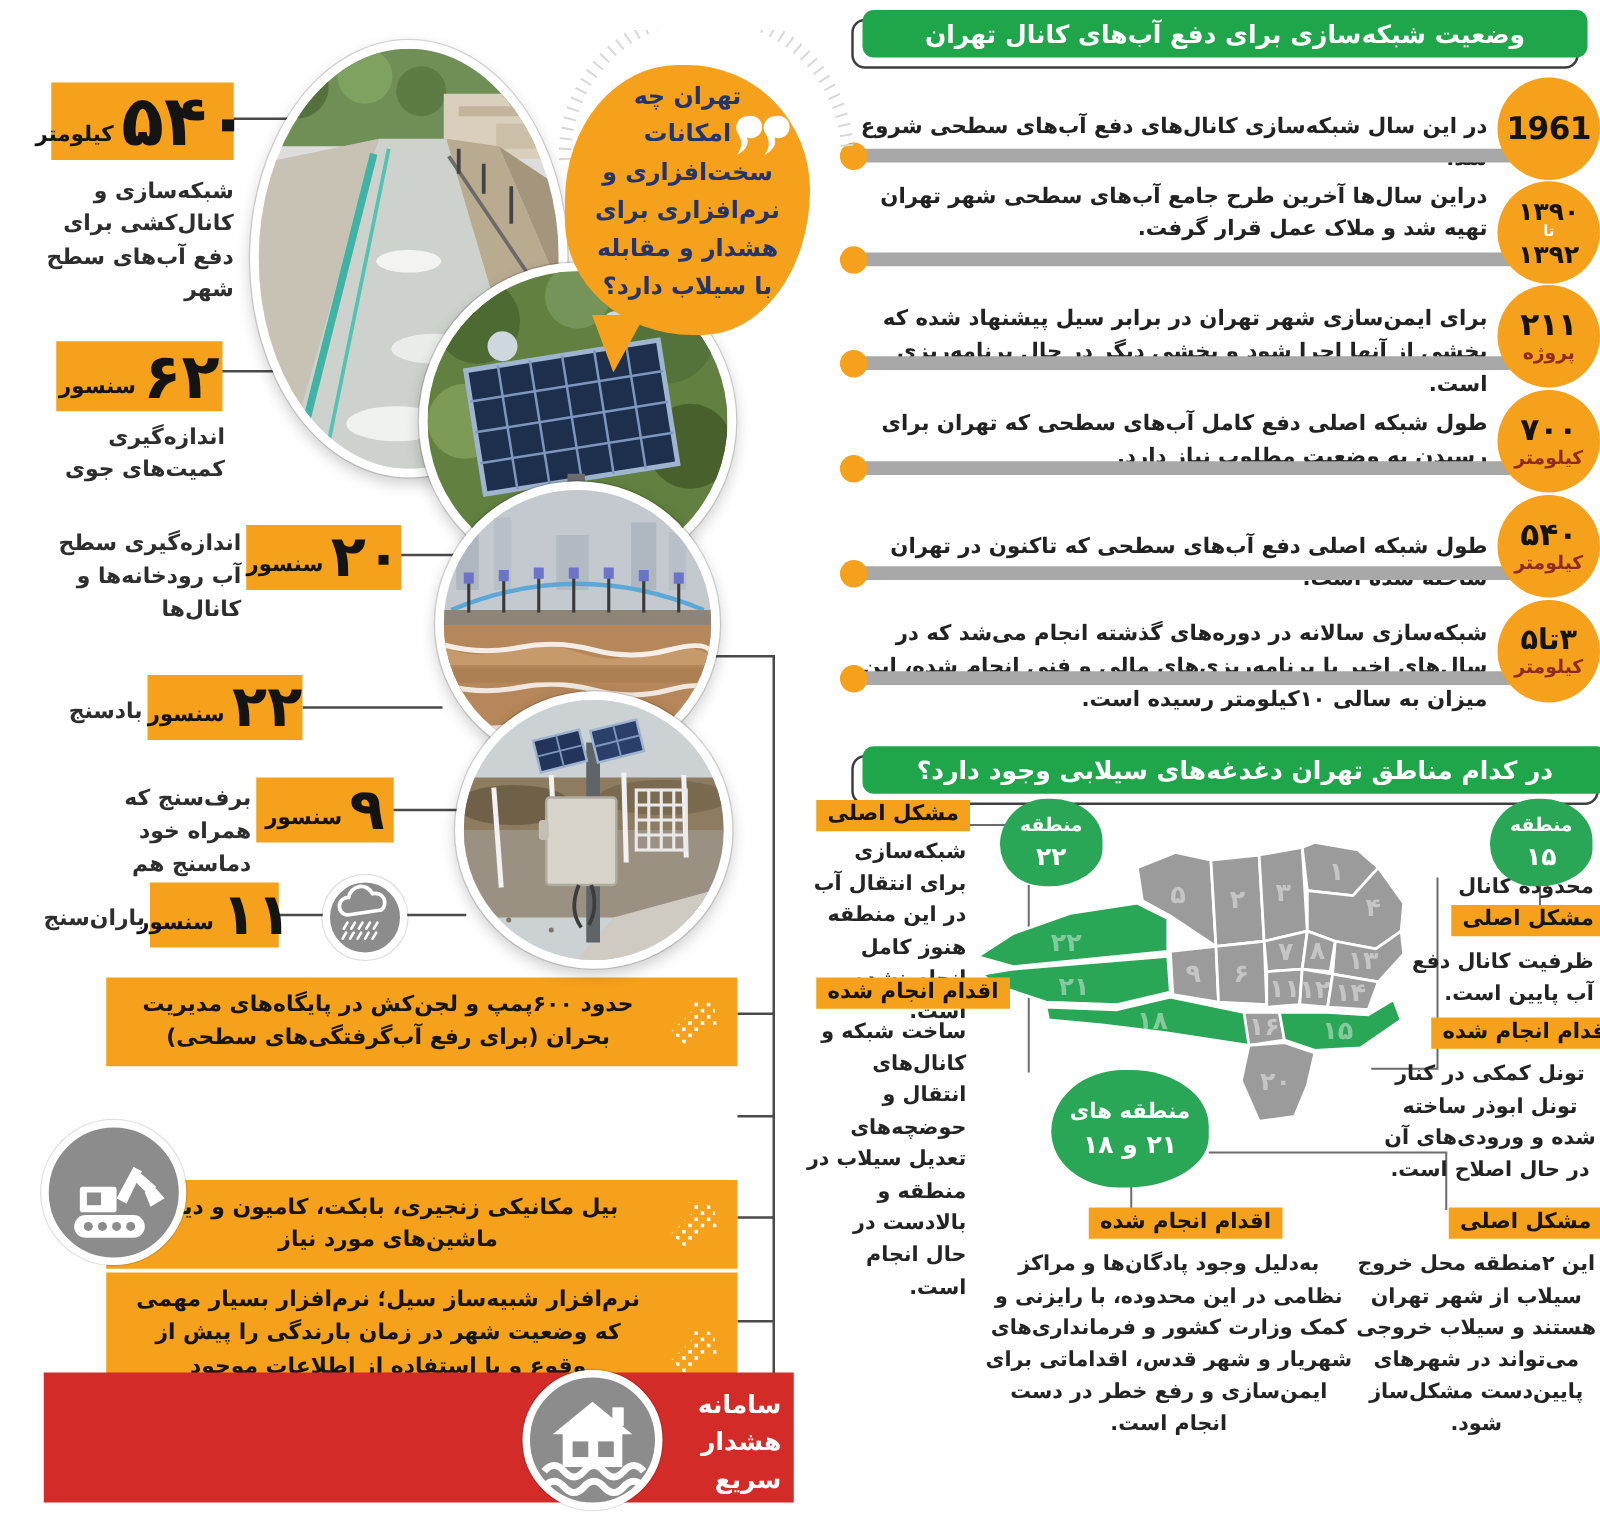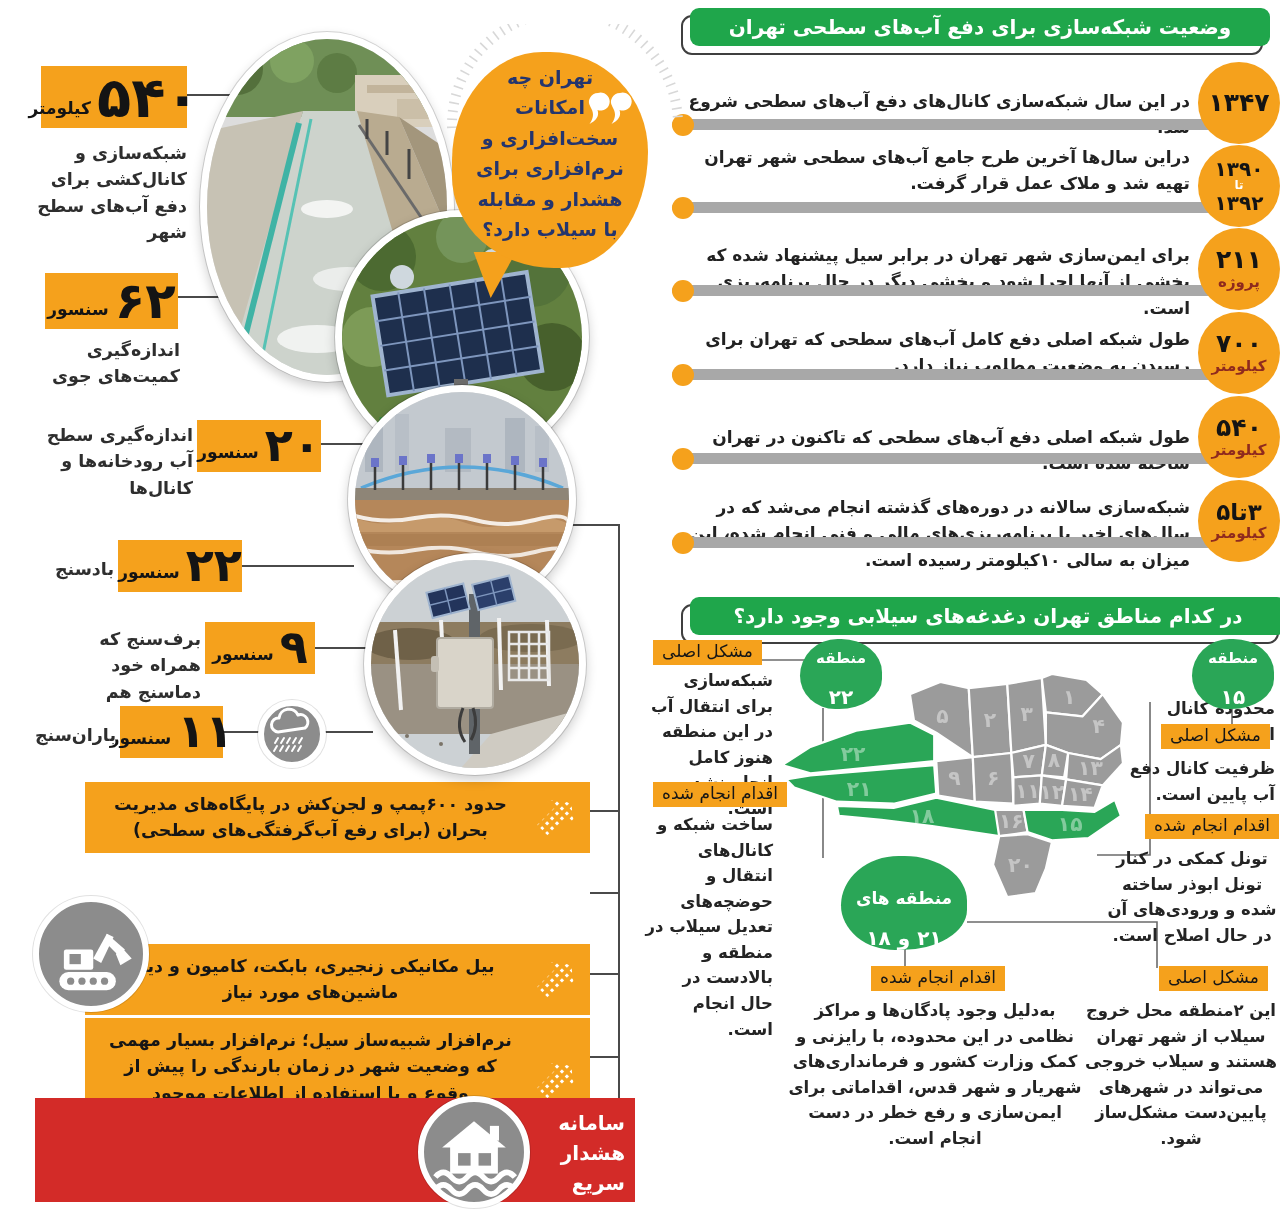--- a/index.html
+++ b/index.html
@@ -38,24 +38,24 @@
   .tltext{position:absolute;left:685px;width:505px;text-align:right;font-weight:bold;font-size:17px;color:#222;line-height:1.55;}
   .tlbar{position:absolute;left:672px;width:576px;height:11px;background:#A8A8A8;border-radius:6px;}
   .tldot{position:absolute;left:672px;width:22px;height:22px;border-radius:50%;background:#F5A11C;}
   .badge{position:absolute;left:1198px;width:82px;height:82px;border-radius:50%;background:#F5A11C;display:flex;flex-direction:column;align-items:center;justify-content:center;text-align:center;z-index:2;}
   .badge .bv{font-weight:bold;font-size:25px;color:#141414;line-height:1.05;letter-spacing:-.5px;}
   .badge .bv2{font-weight:bold;font-size:20px;color:#141414;line-height:1;}
   .badge .bm{font-weight:bold;font-size:12px;color:#fff;line-height:1.1;}
   .badge .bu{font-weight:bold;font-size:15px;color:#8F2A1E;line-height:1.2;}
   
   #mapPanel{position:absolute;left:645px;top:650px;width:635px;height:475px;}
-  .chip{position:absolute;background:#F5A11C;color:#161616;font-weight:normal;font-size:17px;padding:1px 9px 4px;white-space:nowrap;z-index:3;}
+  .chip{position:absolute;background:#F5A11C;color:#161616;font-weight:bold;font-size:17px;padding:1px 9px 4px;white-space:nowrap;z-index:3;}
   .mtext{position:absolute;font-weight:bold;font-size:16.5px;color:#242424;line-height:1.55;text-align:right;z-index:3;}
   .mtext.center{text-align:center;}
-  .blob{position:absolute;background:#2AA657;color:#fff;font-weight:bold;text-align:center;display:flex;flex-direction:column;justify-content:flex-end;gap:18px;border-radius:48% 52% 55% 45%/55% 50% 45% 50%;z-index:4;}
+  .blob{position:absolute;background:#2AA657;color:#fff;font-weight:bold;text-align:center;display:flex;flex-direction:column;justify-content:center;gap:4px;border-radius:48% 52% 55% 45%/55% 50% 45% 50%;z-index:4;}
   .blob .l1{font-size:15px;line-height:1.2;}
   .blob .l2{font-size:20px;line-height:1.2;}
   .dist{stroke:#fff;stroke-width:2.2;stroke-linejoin:round;}
   .dg{fill:#9B9B9B;}
   .dgr{fill:#2AA657;}
   text.dl{fill:#fff;fill-opacity:.42;font-weight:bold;font-size:20px;text-anchor:middle;font-family:"DejaVu Sans",sans-serif;}
 </style>
 </head>
 <body>
 
@@ -323,28 +323,28 @@
       <rect x="23" y="39" width="42" height="24" fill="#fff"></rect>
       <rect x="30" y="45" width="11" height="11" fill="#8C8C8C"></rect>
         <rect x="48" y="45" width="11" height="11" fill="#8C8C8C"></rect>
       <path d="M10,66 q7,-8 14,0 t14,0 t14,0 t14,0 t14,0" stroke="#fff" stroke-width="5" fill="none"></path>
       <path d="M10,77 q7,-8 14,0 t14,0 t14,0 t14,0 t14,0" stroke="#fff" stroke-width="5" fill="none"></path>
     </svg>
   </div>
 
   <div class="hdr" style="left:690px;top:8px;width:580px;">
     <div class="frame"></div>
-    <div class="bar">وضعیت شبکه‌سازی برای دفع آب‌های سطحی تهران</div>
+    <div class="bar">وضعیت شبکه‌سازی برای دفع آب‌های کانال تهران</div>
   </div>
 
   <div class="tltext" style="top:88px;">در این سال شبکه‌سازی کانال‌های دفع آب‌های سطحی شروع شد.</div>
   <div class="tlbar" style="top:119px;"></div>
   <div class="tldot" style="top:114px;"></div>
   <div class="badge" style="top:62px;">
-    <span class="bv">۱۳۴۷</span>
+    <span class="bv">1961</span>
   </div>
 
   <div class="tltext" style="top:144px;">دراین سال‌ها آخرین طرح جامع آب‌های سطحی شهر تهران تهیه شد و ملاک عمل قرار گرفت.</div>
   <div class="tlbar" style="top:202px;"></div>
   <div class="tldot" style="top:197px;"></div>
   <div class="badge" style="top:145px;">
     <span class="bv2">۱۳۹۰</span>
     <span class="bm">تا</span>
     <span class="bv2">۱۳۹۲</span>
   </div>

